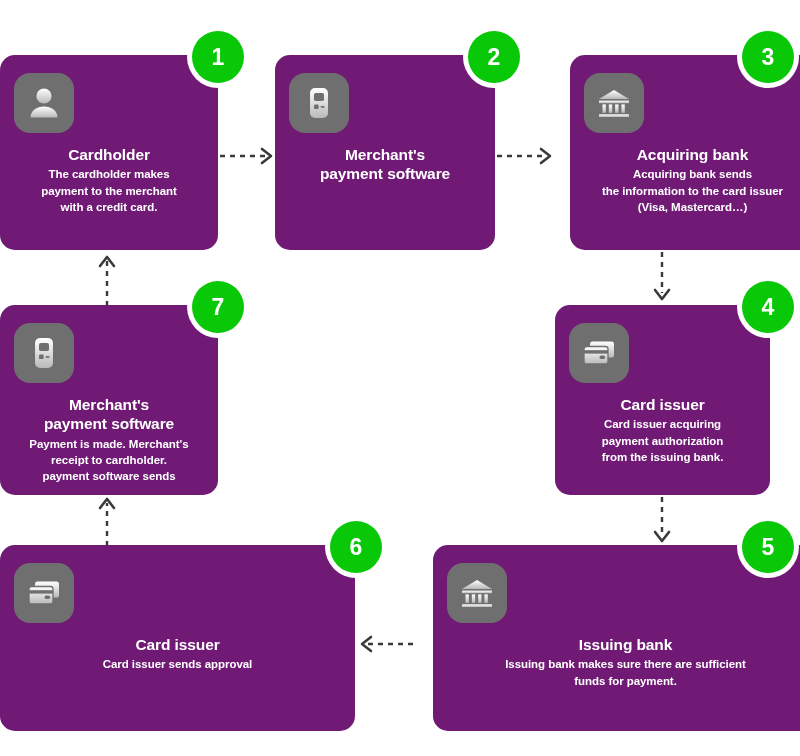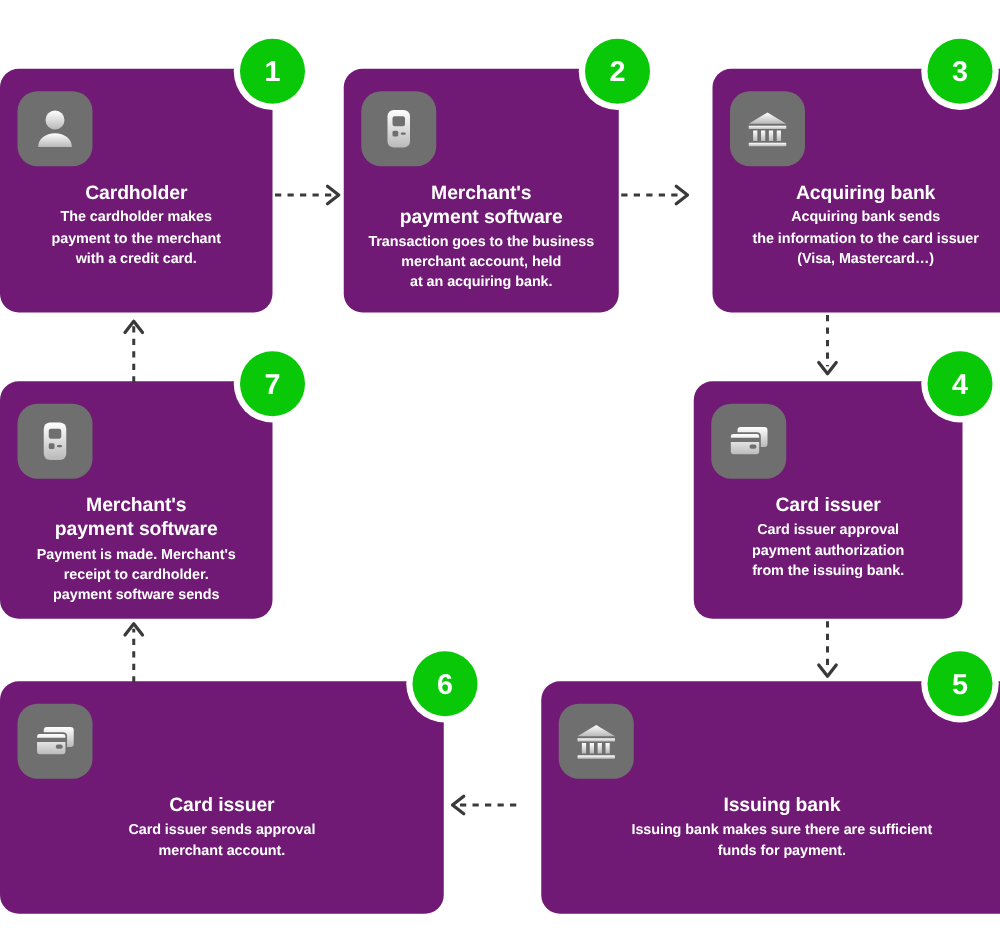--- a/index.html
+++ b/index.html
@@ -115,25 +115,20 @@
         <rect x="9" y="3" width="18" height="30" rx="5" fill="url(#gIcon)"></rect>
         <rect x="13" y="8" width="10" height="8" rx="1.8" fill="#6f6f6f"></rect>
         <rect x="13" y="19.5" width="4.6" height="4.6" rx="1.2" fill="#6f6f6f"></rect>
         <rect x="19.6" y="21" width="4" height="1.8" rx="0.9" fill="#6f6f6f"></rect>
       </svg>
     </div>
     <div class="card-title">
       <div>Merchant's</div>
       <div>payment software</div>
     </div>
-    <div class="card-desc">
-      <div>Transaction goes to the business</div>
-      <div>merchant account, held</div>
-      <div>at an acquiring bank.</div>
-    </div>
   </div>
   <div class="badge" id="badge2">2</div>
 
   <div class="card" id="card3">
     <div class="icon-tile">
       <svg width="36" height="36" viewBox="0 0 36 36">
         <path d="M18 5 L33 14 L3 14 Z" fill="url(#gIcon)"></path>
         <rect x="3" y="15.6" width="30" height="2.6" fill="url(#gIcon)"></rect>
         <rect x="6.5" y="19.4" width="3.4" height="8.4" fill="url(#gIcon)"></rect>
         <rect x="12.8" y="19.4" width="3.4" height="8.4" fill="url(#gIcon)"></rect>
@@ -155,21 +150,21 @@
     <div class="icon-tile">
       <svg width="36" height="36" viewBox="0 0 36 36">
         <rect x="9" y="6.5" width="24" height="16" rx="2.6" fill="url(#gIcon)"></rect>
         <rect x="3" y="11.5" width="24" height="17.5" rx="2.6" fill="url(#gIcon)" stroke="#6f6f6f" stroke-width="1.3"></rect>
         <rect x="3" y="15.2" width="24" height="3.4" fill="#6f6f6f"></rect>
         <rect x="18.6" y="20.6" width="5.6" height="3.4" rx="1.7" fill="#6f6f6f"></rect>
       </svg>
     </div>
     <div class="card-title">Card issuer</div>
     <div class="card-desc">
-      <div>Card issuer approval</div>
+      <div>Card issuer acquiring</div>
       <div>payment authorization</div>
       <div>from the issuing bank.</div>
     </div>
   </div>
   <div class="badge" id="badge4">4</div>
 
   <div class="card" id="card5">
     <div class="icon-tile">
       <svg width="36" height="36" viewBox="0 0 36 36">
         <path d="M18 5 L33 14 L3 14 Z" fill="url(#gIcon)"></path>
@@ -194,21 +189,20 @@
       <svg width="36" height="36" viewBox="0 0 36 36">
         <rect x="9" y="6.5" width="24" height="16" rx="2.6" fill="url(#gIcon)"></rect>
         <rect x="3" y="11.5" width="24" height="17.5" rx="2.6" fill="url(#gIcon)" stroke="#6f6f6f" stroke-width="1.3"></rect>
         <rect x="3" y="15.2" width="24" height="3.4" fill="#6f6f6f"></rect>
         <rect x="18.6" y="20.6" width="5.6" height="3.4" rx="1.7" fill="#6f6f6f"></rect>
       </svg>
     </div>
     <div class="card-title">Card issuer</div>
     <div class="card-desc">
       <div>Card issuer sends approval</div>
-      <div>merchant account.</div>
     </div>
   </div>
   <div class="badge" id="badge6">6</div>
 
   <div class="card" id="card7">
     <div class="icon-tile">
       <svg width="36" height="36" viewBox="0 0 36 36">
         <rect x="9" y="3" width="18" height="30" rx="5" fill="url(#gIcon)"></rect>
         <rect x="13" y="8" width="10" height="8" rx="1.8" fill="#6f6f6f"></rect>
         <rect x="13" y="19.5" width="4.6" height="4.6" rx="1.2" fill="#6f6f6f"></rect>

